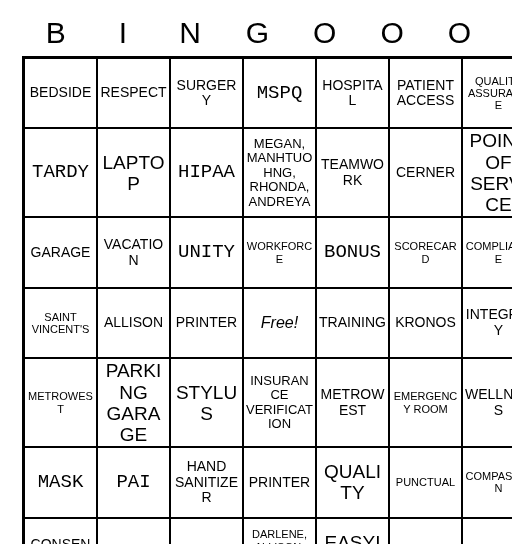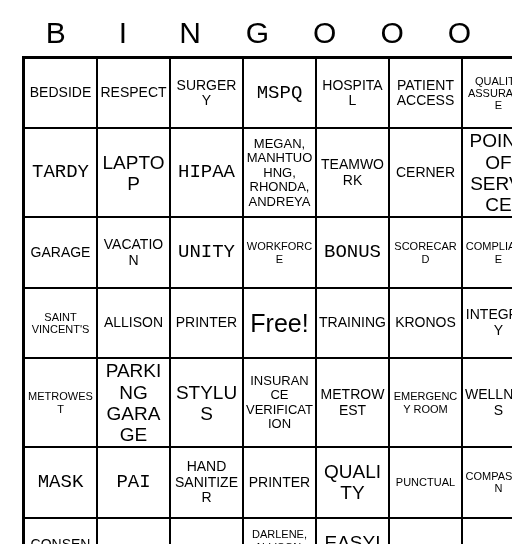--- a/index.html
+++ b/index.html
@@ -57,21 +57,21 @@
     display: block;
     line-height: 1.12;
     word-break: break-word;
   }
   
   .s-xl { font-size: 19px; font-family: Liberation Mono, monospace; }
   .s-lg { font-size: 19px; }
   .s-md { font-size: 14px; }
   .s-sm { font-size: 11px; }
   .s-xs { font-size: 13px; font-weight: normal; }
-  .free { font-size: 25px; }
+  .free { font-size: 16px; font-style: italic; }
 </style>
 </head>
 <body>
 
 <div id="card">
 
   <div id="header-row">
       <div class="header-cell">B</div>
       <div class="header-cell">I</div>
       <div class="header-cell">N</div>

